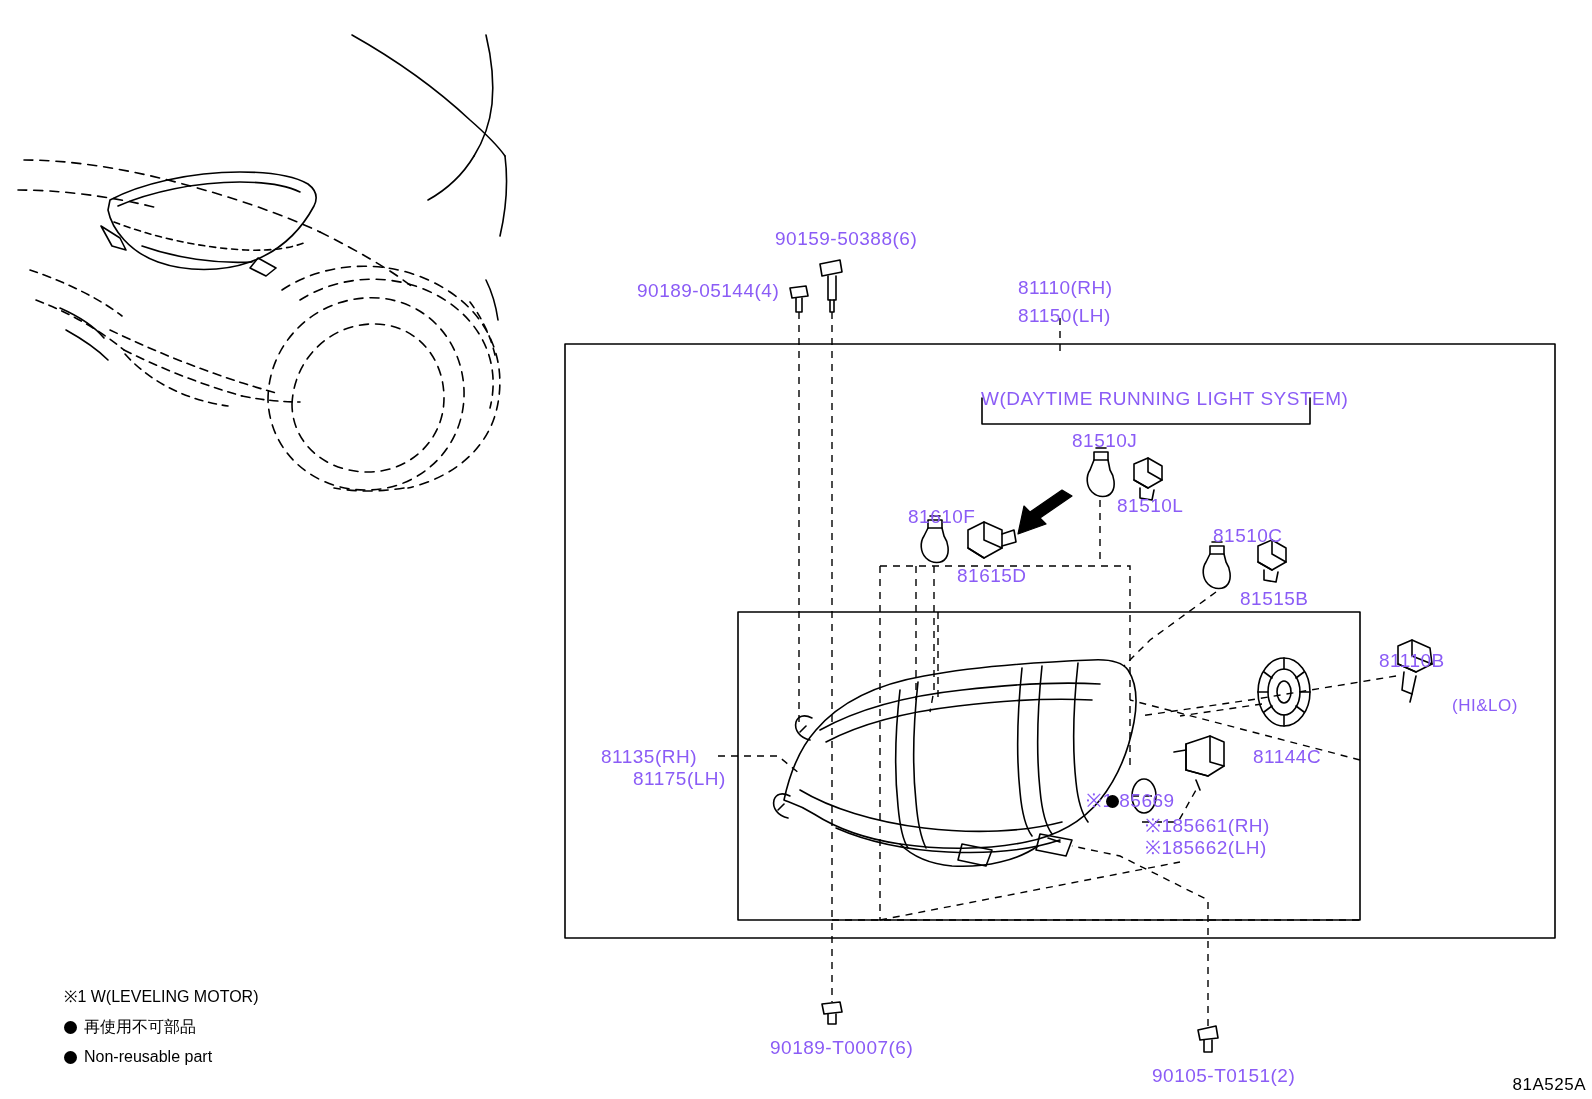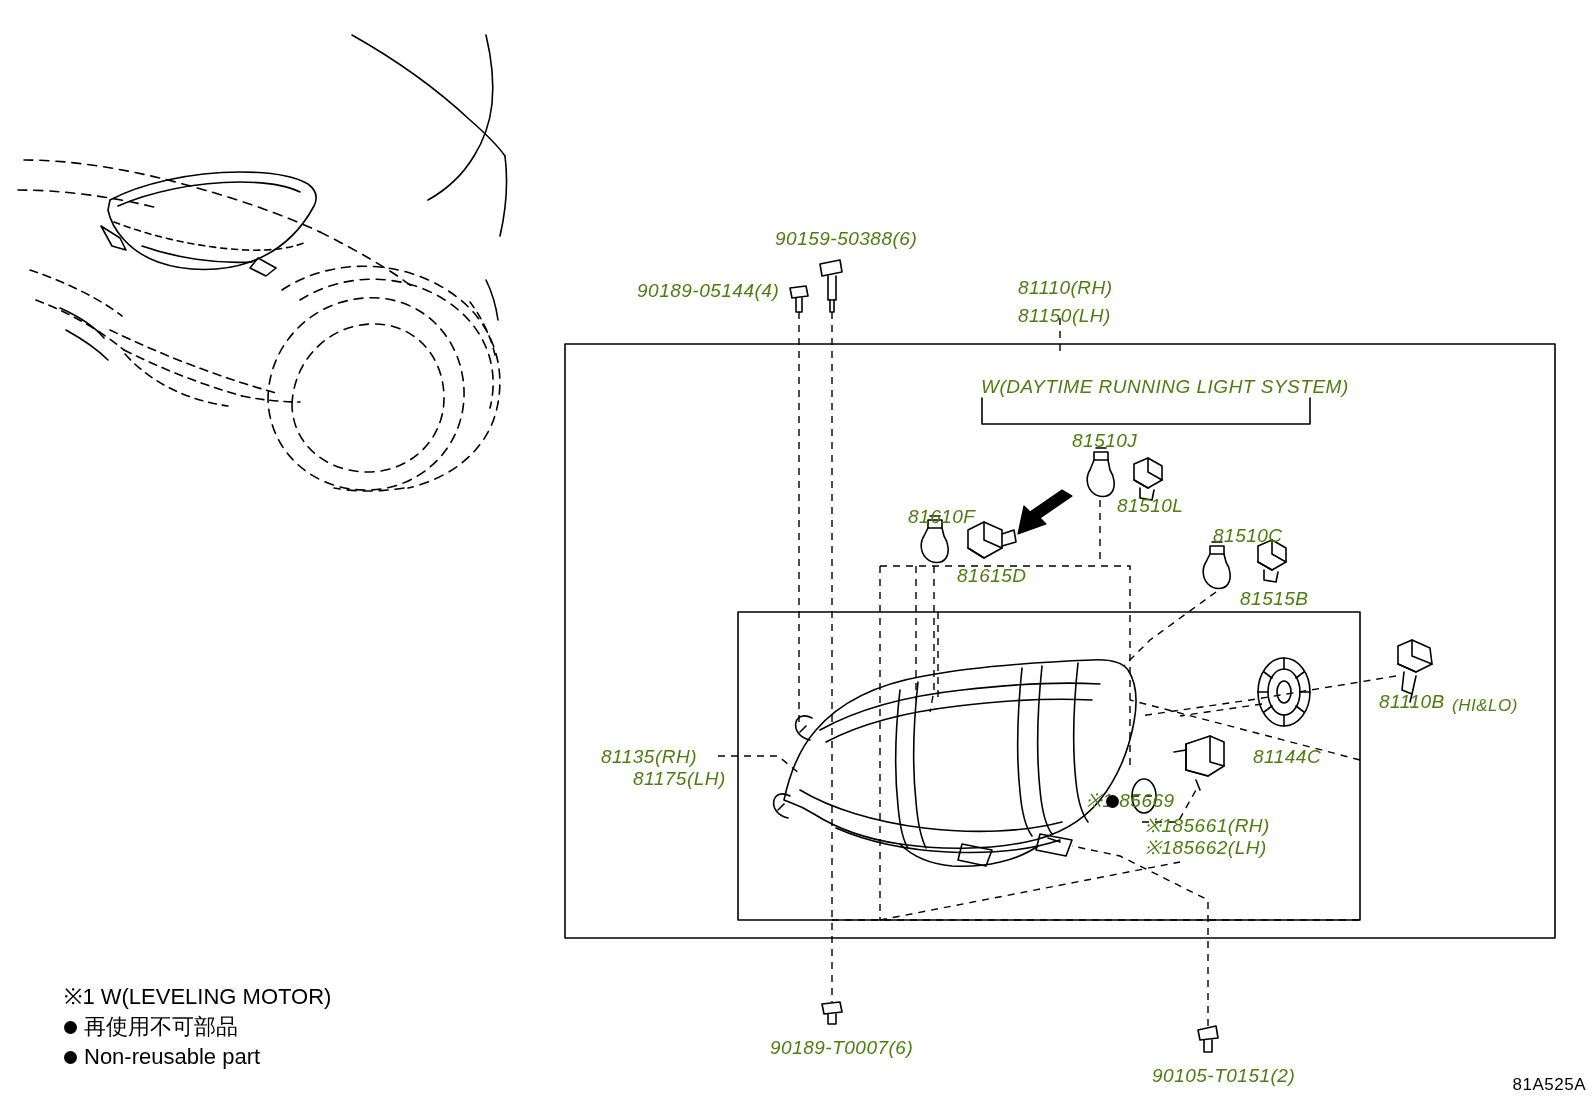--- a/index.html
+++ b/index.html
@@ -23,32 +23,31 @@
     width: 1592px;
     height: 1099px;
     pointer-events: none;
   }
   .lbl {
     position: absolute;
     font-family: "Liberation Sans", sans-serif;
     font-size: 19px;
     letter-spacing: 0.5px;
     white-space: pre;
-    color: #4d7c0f;
+    color: #8b5cf6;
     line-height: 22px;
-    font-style: italic;
   }
   .lbl.tiny {
     font-size: 17px;
   }
   .legend {
     position: absolute;
     left: 64px;
     top: 982px;
-    font-size: 22px;
+    font-size: 16px;
     line-height: 30px;
   }
   .legend-row {
     display: flex;
     align-items: center;
     gap: 7px;
     white-space: pre;
   }
   .dot {
     display: inline-block;
@@ -259,32 +258,32 @@
       <path d="M1360 760 L 1130 700"></path>
     </g>
   </svg>
 
   <div class="lbl" style="left:621px; top:280px;margin-left:16px;">90189-05144(4)</div>
   <div class="lbl" style="left:775px; top:228px;">90159-50388(6)</div>
 
   <div class="lbl" style="left:1018px; top:277px;text-align:right;">81110(RH)</div>
   <div class="lbl" style="left:1018px; top:305px;">81150(LH)</div>
 
-  <div class="lbl" style="left:981px; top:376px;">W(DAYTIME RUNNING LIGHT SYSTEM)</div>
+  <div class="lbl" style="left:981px; top:388px;">W(DAYTIME RUNNING LIGHT SYSTEM)</div>
 
   <div class="lbl" style="left:1072px; top:430px;">81510J</div>
   <div class="lbl" style="left:1117px; top:495px;">81510L</div>
 
   <div class="lbl" style="left:908px; top:506px;">81610F</div>
   <div class="lbl" style="left:957px; top:565px;">81615D</div>
 
   <div class="lbl" style="left:1194px; top:525px;margin-left:19px;">81510C</div>
   <div class="lbl" style="left:1240px; top:588px;">81515B</div>
 
-  <div class="lbl" style="left:1379px; top:691px;">81110B</div>
+  <div class="lbl" style="left:1379px; top:650px;">81110B</div>
   <div class="lbl tiny" style="left:1452px; top:695px;">(HI&amp;LO)</div>
 
   <div class="lbl" style="left:1253px; top:746px;">81144C</div>
 
   <div class="lbl" style="left:601px; top:746px;">81135(RH)</div>
   <div class="lbl" style="left:601px; top:768px;margin-left:32px;">81175(LH)</div>
 
   <div class="lbl" style="left:1086px; top:790px;">※1 85669</div>
   <div class="lbl" style="left:1145px; top:815px;">※185661(RH)</div>
   <div class="lbl" style="left:1145px; top:837px;">※185662(LH)</div>

